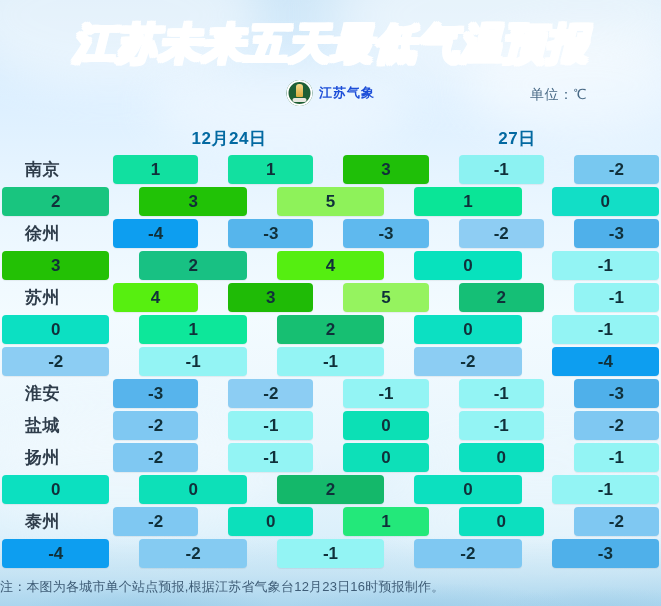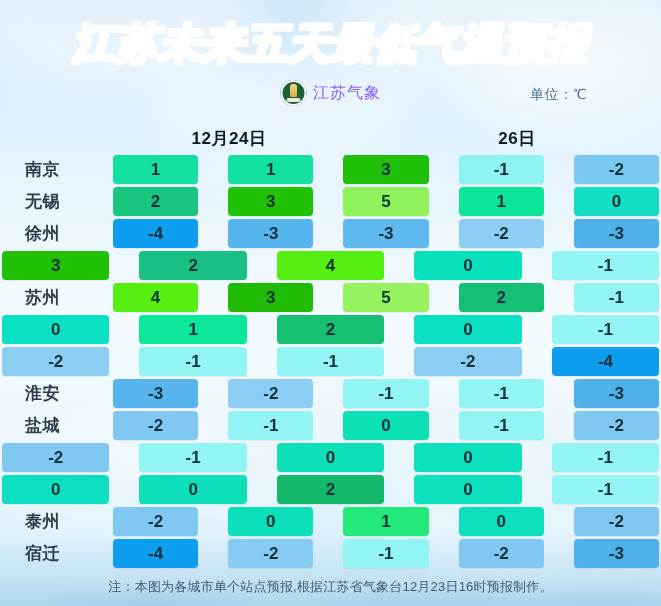--- a/index.html
+++ b/index.html
@@ -68,35 +68,35 @@
   .logo-mark::before{
     content:""; position:absolute; left:50%; top:4px; transform:translateX(-50%);
     width:7px; height:13px; border-radius:3px 3px 1px 1px;
     background:linear-gradient(180deg,#f4d98a,#d8ab3c);
   }
   .logo-mark::after{
     content:""; position:absolute; left:50%; bottom:4px; transform:translateX(-50%);
     width:14px; height:4px; border-radius:2px;
     background:#e8e8e0;
   }
-  .logo-text { font-size:16px; font-weight:normal; color:#8b5cf6; letter-spacing:1px; }
+  .logo-text { font-size:13px; font-weight:bold; color:#1d4ed8; letter-spacing:1px; }
 
   .unit {
     position:absolute; right:18px; top:86px;
     font-size:14px; color:#4a6a86; letter-spacing:.5px;
   }
 
   
   .table { position:absolute; left:0; top:121px; width:661px; }
 
   .head-row { display:flex; height:34px; align-items:center; }
   .city-col { width:85px; flex:none; }
   .date-cell {
     flex:1; text-align:center;
-    font-size:17px; font-weight:bold; color:#0f172a;
+    font-size:17px; font-weight:bold; color:#0369a1;
     letter-spacing:.5px;
   }
 
   .data-row { display:flex; height:29px; align-items:center; margin-bottom:3px;gap:26px; }
   .city-name {
     width:85px; flex:none; text-align:center;
     font-size:17px; font-weight:bold; color:#2f3d4b;
     letter-spacing:.5px;
   }
   .city-name.narrow { font-size:15px; letter-spacing:0; }
@@ -107,21 +107,21 @@
     border-radius:4px;
     text-align:center;
     font-size:17px; font-weight:bold;
     color:#10303a;
     box-shadow:0 1px 1px rgba(0,0,0,.06);
   }
 
   
   .footnote {
     position:absolute; left:0; top:578px; width:661px;
-    text-align:center;
+    text-align:left;
     font-size:13px; color:#3f5d77; letter-spacing:.2px;
   }
 </style>
 </head>
 <body>
 
 <div class="cloud c1"></div>
 <div class="cloud c2"></div>
 <div class="cloud c3"></div>
 <div class="cloud c4"></div>
@@ -142,33 +142,32 @@
       <div class="logo-text">江苏气象</div>
     </div>
   </div>
 
   <div class="unit">单位：℃</div>
 
   <div class="table">
     <div class="head-row">
       <div class="city-col"></div>
       <div class="date-cell">12月24日</div>
-      <div class="date-cell">26日</div>
+      <div class="date-cell">27日</div>
     </div>
     <div id="rows-container">
         <div class="data-row">
           <div class="city-name">南京</div>
           <div class="temp-cell" style="background: rgb(17, 224, 160);">1</div>
           <div class="temp-cell" style="background: rgb(18, 224, 160);">1</div>
           <div class="temp-cell" style="background: rgb(31, 191, 8);">3</div>
           <div class="temp-cell" style="background: rgb(140, 242, 242);">-1</div>
           <div class="temp-cell" style="background: rgb(120, 200, 240);">-2</div>
         </div>
         <div class="data-row">
-          <div class="city-name">无锡</div>
           <div class="temp-cell" style="background: rgb(25, 197, 127);">2</div>
           <div class="temp-cell" style="background: rgb(33, 194, 6);">3</div>
           <div class="temp-cell" style="background: rgb(142, 242, 90);">5</div>
           <div class="temp-cell" style="background: rgb(10, 229, 151);">1</div>
           <div class="temp-cell" style="background: rgb(18, 222, 198);">0</div>
         </div>
         <div class="data-row">
           <div class="city-name">徐州</div>
           <div class="temp-cell" style="background: rgb(13, 158, 240);">-4</div>
           <div class="temp-cell" style="background: rgb(86, 181, 236);">-3</div>
@@ -215,20 +214,21 @@
         </div>
         <div class="data-row">
           <div class="city-name">盐城</div>
           <div class="temp-cell" style="background: rgb(127, 200, 242);">-2</div>
           <div class="temp-cell" style="background: rgb(147, 244, 244);">-1</div>
           <div class="temp-cell" style="background: rgb(12, 224, 181);">0</div>
           <div class="temp-cell" style="background: rgb(147, 244, 244);">-1</div>
           <div class="temp-cell" style="background: rgb(127, 200, 242);">-2</div>
         </div>
         <div class="data-row">
+          <div class="city-name">扬州</div>
           <div class="temp-cell" style="background: rgb(127, 200, 242);">-2</div>
           <div class="temp-cell" style="background: rgb(147, 244, 244);">-1</div>
           <div class="temp-cell" style="background: rgb(13, 224, 184);">0</div>
           <div class="temp-cell" style="background: rgb(12, 224, 191);">0</div>
           <div class="temp-cell" style="background: rgb(147, 244, 244);">-1</div>
         </div>
         <div class="data-row">
           <div class="temp-cell" style="background: rgb(12, 224, 192);">0</div>
           <div class="temp-cell" style="background: rgb(13, 224, 184);">0</div>
           <div class="temp-cell" style="background: rgb(20, 184, 106);">2</div>
@@ -237,21 +237,20 @@
         </div>
         <div class="data-row">
           <div class="city-name">泰州</div>
           <div class="temp-cell" style="background: rgb(127, 200, 242);">-2</div>
           <div class="temp-cell" style="background: rgb(12, 224, 187);">0</div>
           <div class="temp-cell" style="background: rgb(35, 232, 122);">1</div>
           <div class="temp-cell" style="background: rgb(12, 224, 191);">0</div>
           <div class="temp-cell" style="background: rgb(127, 200, 242);">-2</div>
         </div>
         <div class="data-row">
-          <div class="city-name">宿迁</div>
           <div class="temp-cell" style="background: rgb(13, 158, 240);">-4</div>
           <div class="temp-cell" style="background: rgb(133, 203, 242);">-2</div>
           <div class="temp-cell" style="background: rgb(147, 244, 244);">-1</div>
           <div class="temp-cell" style="background: rgb(127, 200, 242);">-2</div>
           <div class="temp-cell" style="background: rgb(79, 176, 234);">-3</div>
         </div>
       </div>
   </div>
 
   <div class="footnote">注：本图为各城市单个站点预报,根据江苏省气象台12月23日16时预报制作。</div>

